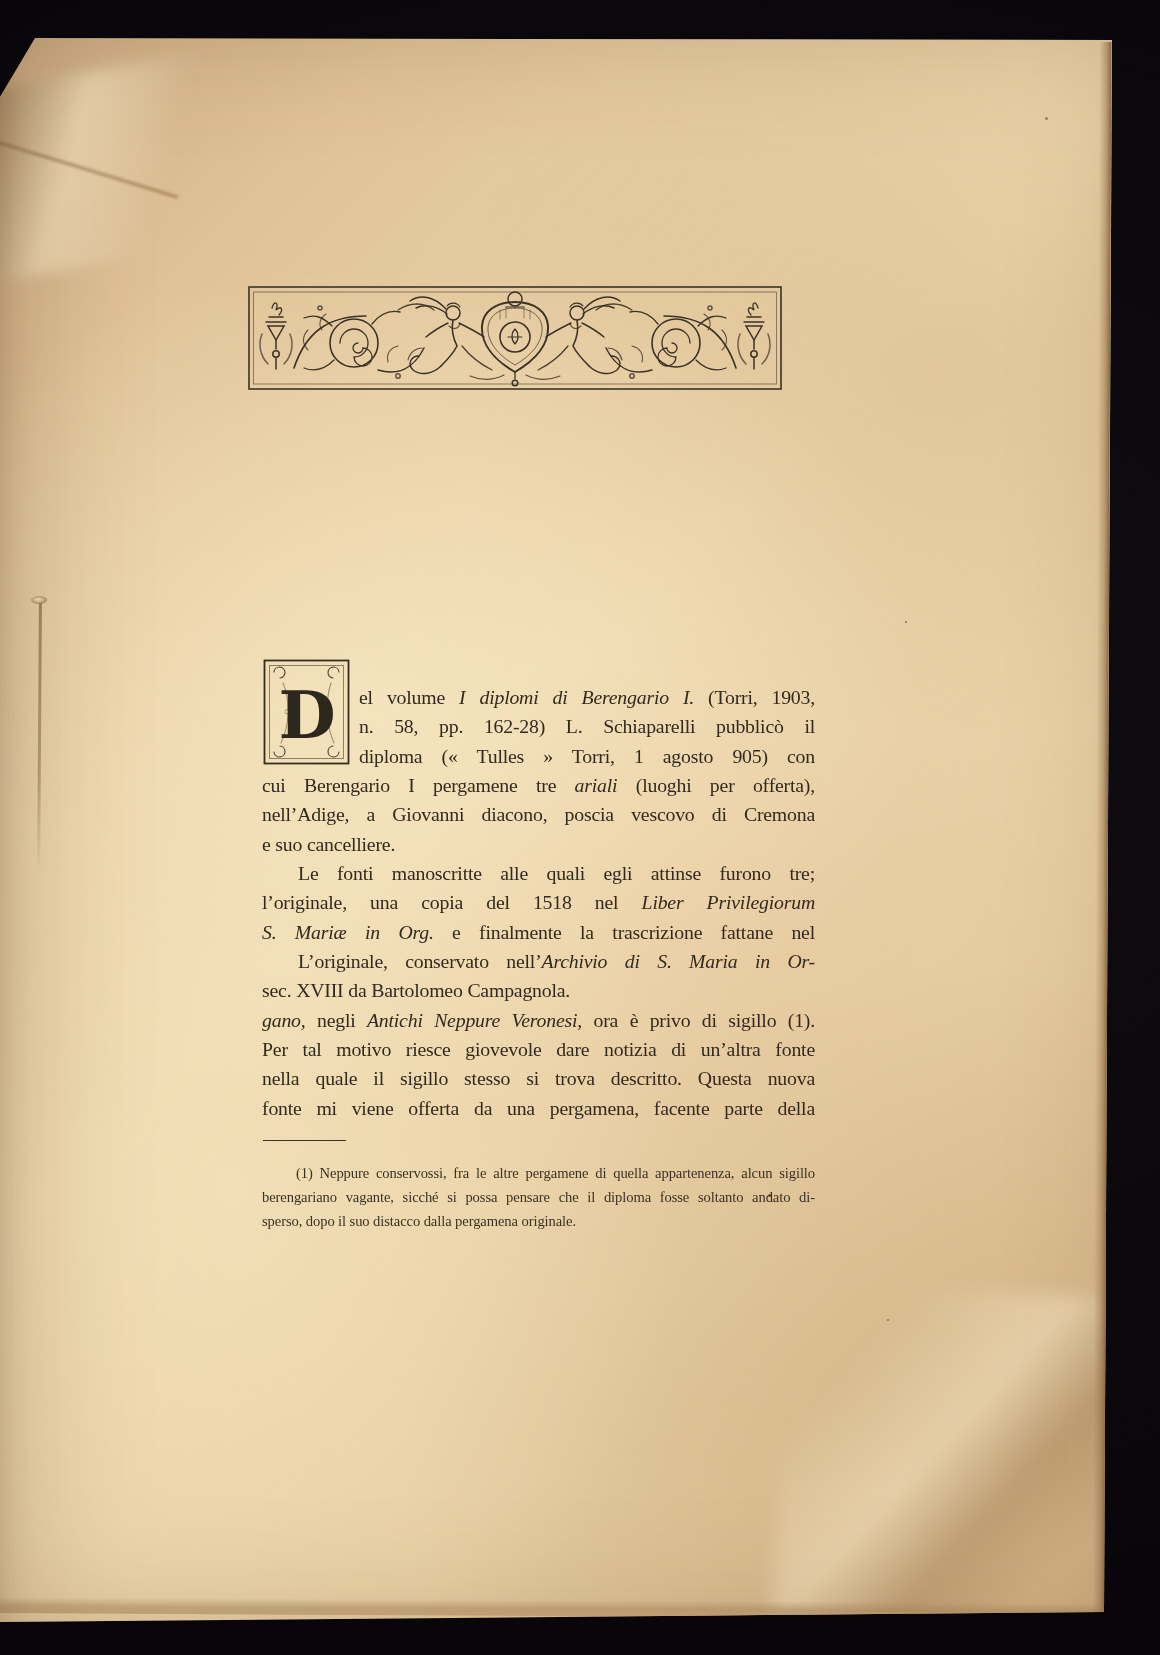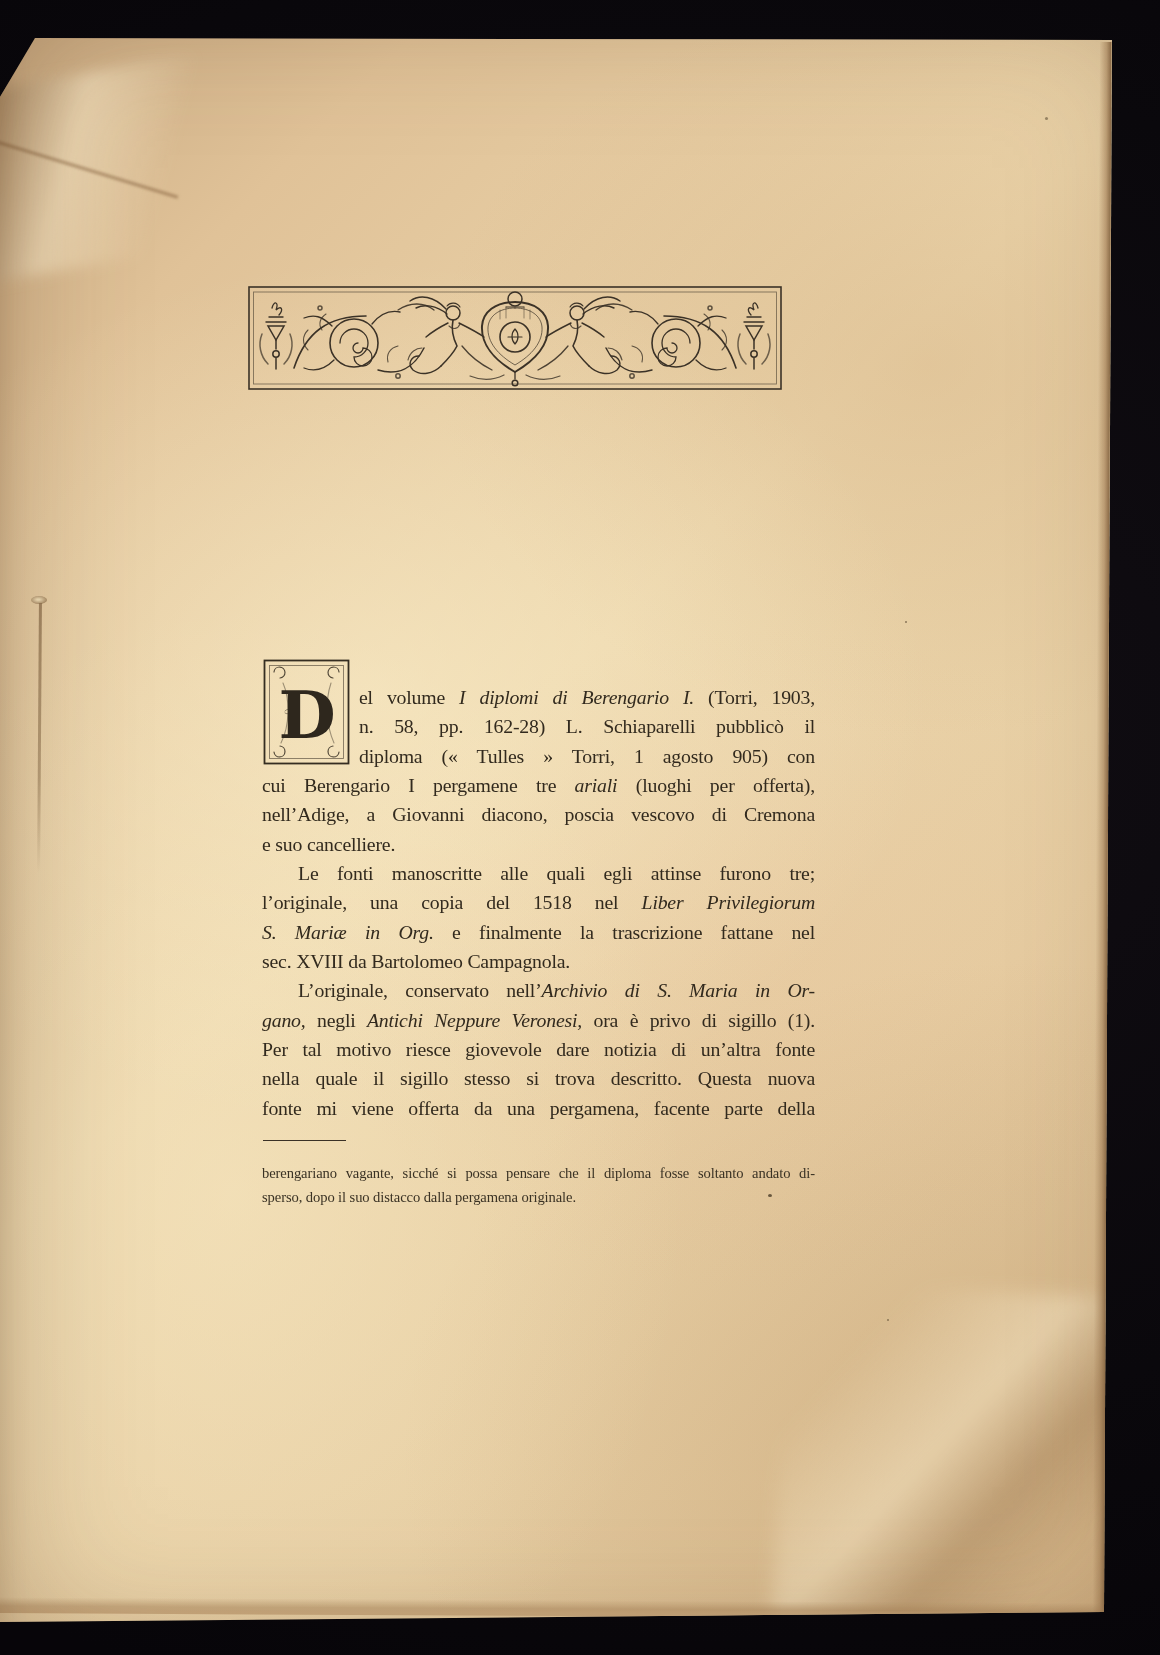--- a/index.html
+++ b/index.html
@@ -174,27 +174,28 @@
     </div>
   <div class="line"><span>el volume </span><span class="it">I diplomi di Berengario I.</span><span> (Torri, 1903,</span></div>
       <div class="line"><span>n. 58, pp. 162-28) L. Schiaparelli pubblicò il</span></div>
       <div class="line"><span>diploma (« Tulles » Torri, 1 agosto 905) con</span></div>
       <div class="line"><span>cui Berengario I pergamene tre </span><span class="it">ariali</span><span> (luoghi per offerta),</span></div>
       <div class="line"><span>nell’Adige, a Giovanni diacono, poscia vescovo di Cremona</span></div>
       <div class="line lastline"><span>e suo cancelliere.</span></div>
       <div class="line indent"><span>Le fonti manoscritte alle quali egli attinse furono tre;</span></div>
       <div class="line"><span>l’originale, una copia del 1518 nel </span><span class="it">Liber Privilegiorum</span></div>
       <div class="line"><span class="it">S. Mariæ in Org.</span><span> e finalmente la trascrizione fattane nel</span></div>
+      <div class="line indent"><span>L’originale, conservato nell’</span><span class="it">Archivio di S. Maria in Or-</span></div>
       <div class="line lastline"><span>sec. XVIII da Bartolomeo Campagnola.</span></div>
-      <div class="line indent"><span>L’originale, conservato nell’</span><span class="it">Archivio di S. Maria in Or-</span></div>
       <div class="line"><span class="it">gano,</span><span> negli </span><span class="it">Antichi Neppure Veronesi,</span><span> ora è privo di sigillo (1).</span></div>
       <div class="line"><span>Per tal motivo riesce giovevole dare notizia di un’altra fonte</span></div>
       <div class="line"><span>nella quale il sigillo stesso si trova descritto. Questa nuova</span></div>
       <div class="line"><span>fonte mi viene offerta da una pergamena, facente parte della</span></div>
     </div>
 
   <div class="footnote-rule"></div>
   <div class="footnote">
+      <div class="line indent"><span>(1) Neppure conservossi, fra le altre pergamene di quella appartenenza, alcun sigillo</span></div>
       <div class="line"><span>berengariano vagante, sicché si possa pensare che il diploma fosse soltanto andato di-</span></div>
       <div class="line lastline"><span>sperso, dopo il suo distacco dalla pergamena originale.</span></div>
     </div>
 
 </div>
 
 </body></html>

